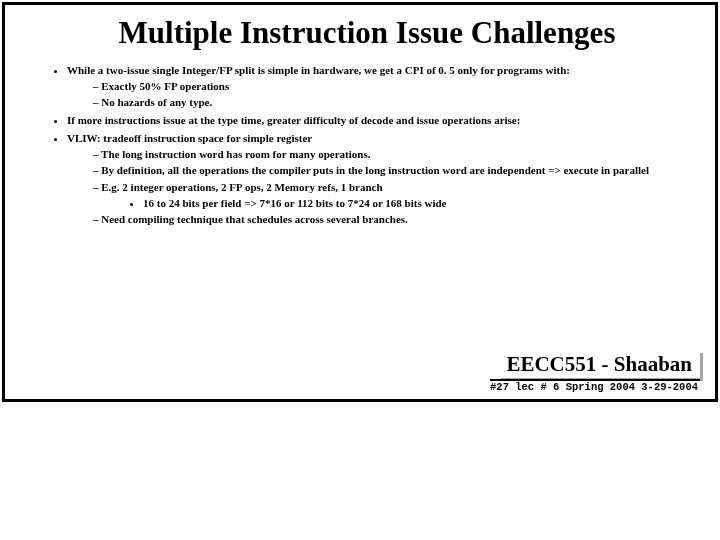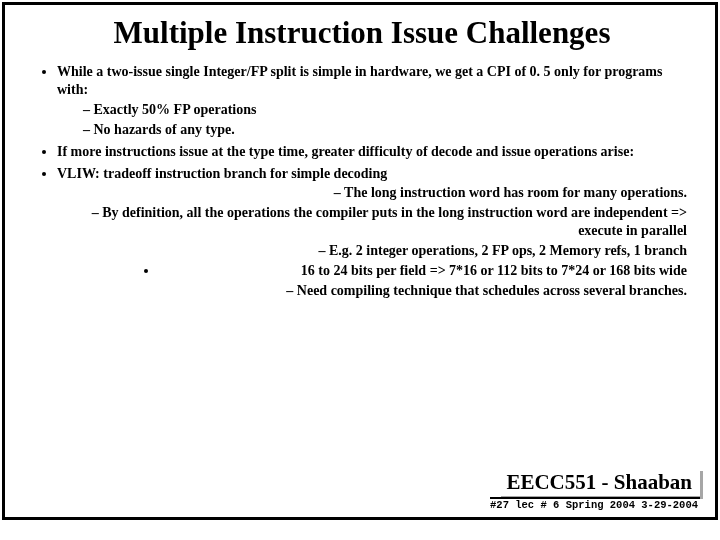--- a/index.html
+++ b/index.html
@@ -7,47 +7,47 @@
     width: 720px;
     height: 540px;
     background: #fff;
     font-family: "Times New Roman", Times, serif;
     color: #000;
     position: relative;
     overflow: hidden;
   }
   .slide {
     width: 716px;
-    height: 518px;
+    height: 400px;
     margin: 2px;
     border: 3px solid #000;
     position: relative;
-    padding: 10px 10px 0 14px;
+    padding: 10px 10px 0 24px;
   }
   .title {
     text-align: center;
     font-size: 31px;
     font-weight: bold;
     margin-bottom: 12px;
   }
   .content {
-    font-size: 14px;
+    font-size: 11px;
     line-height: 1.28;
     font-weight: bold;
     padding: 0 18px 0 8px;
   }
   ul.b1 { list-style: disc; padding-left: 30px; }
   ul.b1 > li { margin-bottom: 4px; }
   ul.d1 { list-style: none; padding-left: 26px; margin-top: 2px; font-family: Liberation Serif, serif; }
   ul.d1 > li::before { content: "–  "; }
   ul.d1 > li { margin-bottom: 2px; }
-  .d1b { margin-top: 8px; text-align: right; }
+  .d1b { margin-top: 8px; }
   .d1b > li { margin-bottom: 8px; }
   ul.b2 { list-style: disc; padding-left: 50px; margin-top: 2px; }
-  ul.b2 > li { margin-bottom: 2px; margin-left: 26px; }
+  ul.b2 > li { margin-bottom: 2px; }
   .footer {
     position: absolute;
     right: 15px;
     bottom: 6px;
     text-align: right;
   }
   .course {
     display: inline-block;
     padding: 2px 8px 1px 8px;
     font-size: 21px;
@@ -80,21 +80,21 @@
         <span>While a two-issue single Integer/FP split is simple in hardware, we get a CPI of  0. 5 only for programs with:</span>
         <ul class="d1">
           <li>Exactly  50%  FP operations</li>
           <li>No hazards of any type.</li>
         </ul>
       </li>
       <li>
         <span>If more instructions issue at the type time, greater difficulty of decode and issue operations arise:</span>
       </li>
       <li>
-        <span>VLIW: tradeoff instruction branch for simple decoding</span>
+        <span>VLIW: tradeoff instruction space for simple register</span>
         <ul class="d1 d1b">
           <li>The long instruction word has room for many operations.</li>
           <li>By definition, all the operations the compiler puts in the long instruction word are independent  =&gt;  execute in parallel</li>
           <li>
             <span>E.g.  2 integer operations,  2 FP ops,  2 Memory refs, 1 branch</span>
             <ul class="b2">
               <li>16 to 24 bits per field   =&gt;  7*16 or 112 bits to 7*24 or 168 bits wide</li>
             </ul>
           </li>
           <li>Need compiling technique that schedules across several branches.</li>

